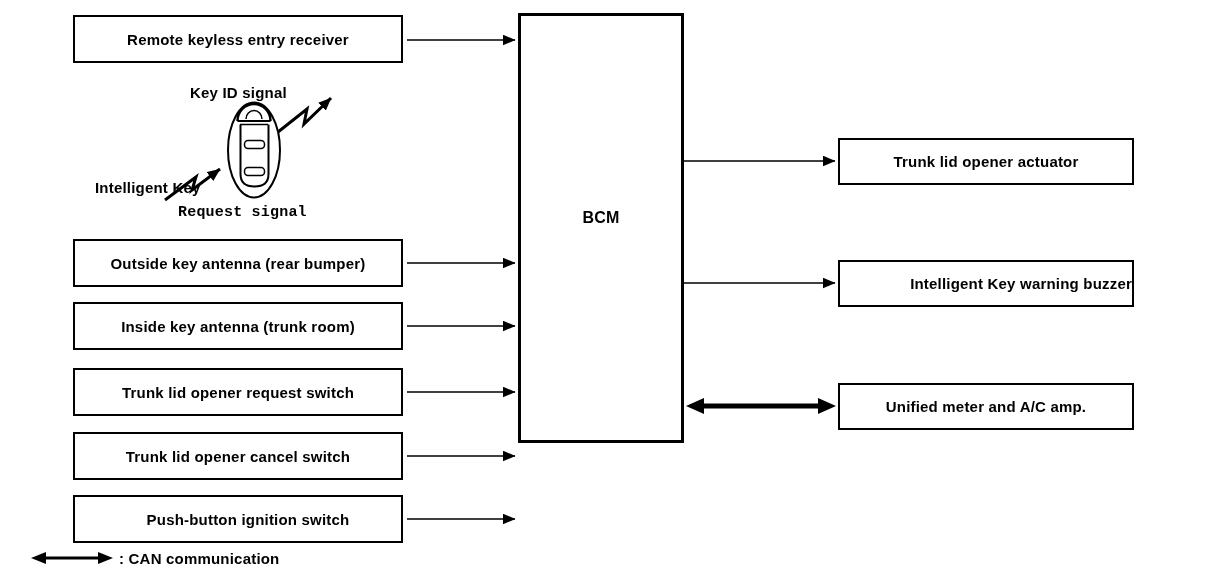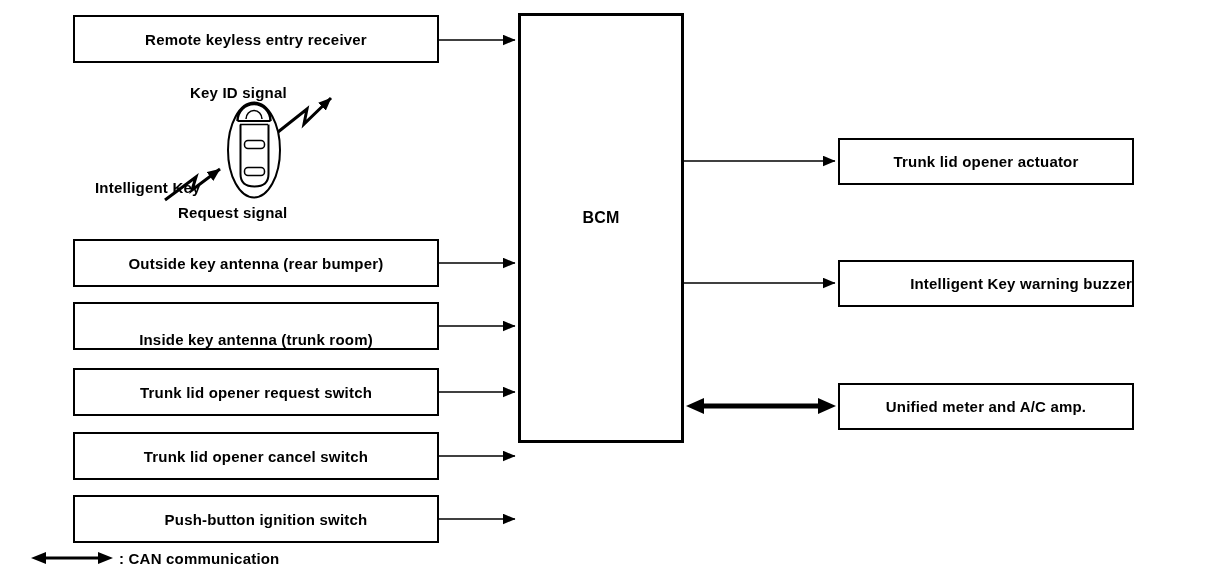--- a/index.html
+++ b/index.html
@@ -23,24 +23,24 @@
     background: #ffffff;
     border: 2px solid #000;
     display: flex;
     align-items: center;
     justify-content: center;
     text-align: center;
     font-size: 15px;
     font-weight: 700;
     letter-spacing: 0.2px;
   }
-  .lnode { left: 73px; width: 366px; height: 48px; }
+  .lnode { left: 73px; width: 330px; height: 48px; }
   .n1 { top: 15px; }
   .n2 { top: 239px; }
-  .n3 { top: 302px; align-items: flex-end; }
+  .n3 { top: 302px; }
   .n4 { top: 368px; }
   .n5 { top: 432px; }
   .n6 { top: 495px; padding-left: 20px; }
   .bcm {
     left: 518px; top: 13px;
     width: 166px; height: 430px;
     border-width: 3px;
     font-size: 16px;
     padding-bottom: 20px;
   }
@@ -50,21 +50,21 @@
   .r3 { top: 383px; text-align: center; }
   .flabel {
     position: absolute;
     font-size: 15px;
     font-weight: 700;
     white-space: nowrap;
     letter-spacing: 0.2px;
   }
   .keyid   { left: 190px; top: 84px;  }
   .intkey  { left: 95px;  top: 136px; margin-top: 43px; }
-  .request { left: 178px; top: 204px; }
+  .request { left: 178px; top: 204px; font-family: Liberation Mono, monospace; }
   .legend  { left: 119px; top: 550px; }
 </style>
 </head>
 <body>
 
 <div class="canvas">
 
   <svg class="wires" viewBox="0 0 1216 582" xmlns="http://www.w3.org/2000/svg">
     <defs>
       <marker id="ah" markerUnits="userSpaceOnUse" markerWidth="14" markerHeight="11" refX="12.5" refY="5.5" orient="auto">

